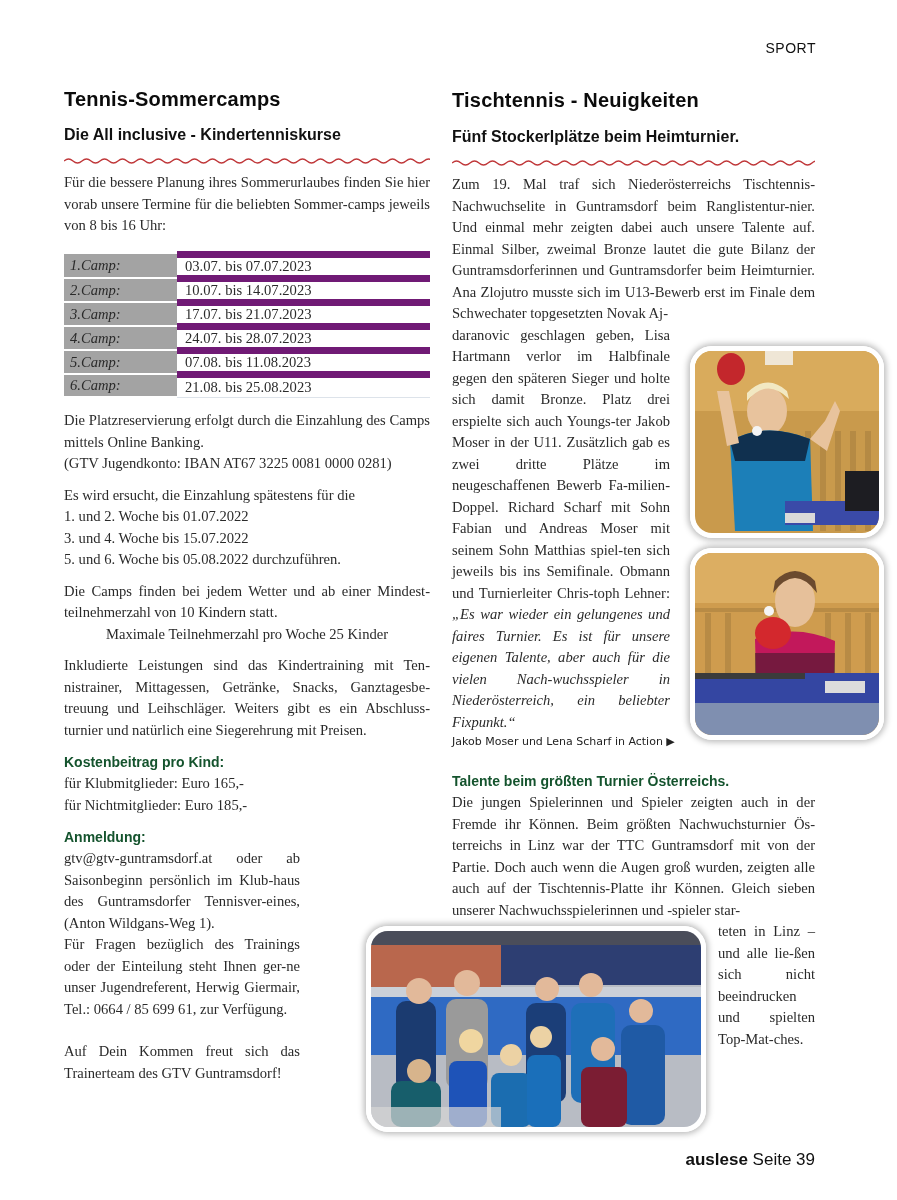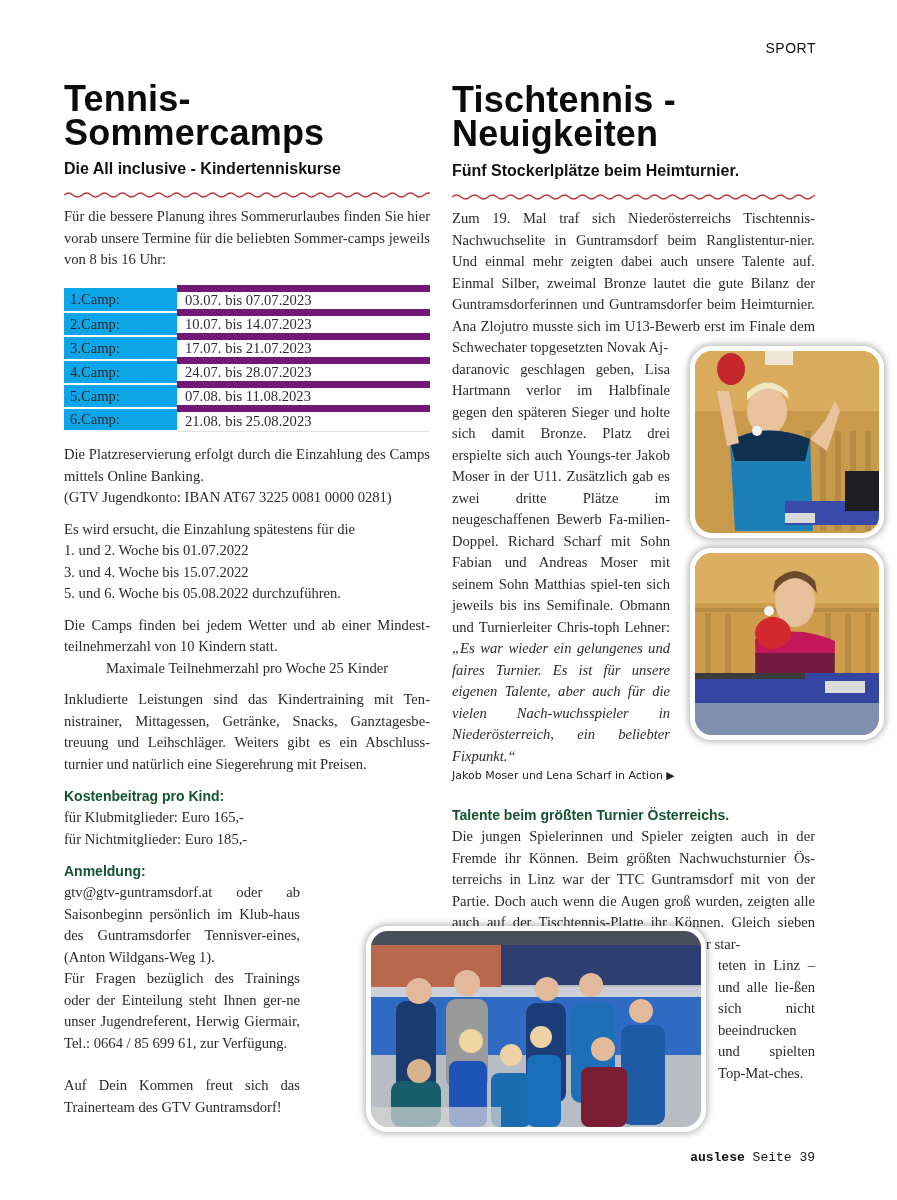--- a/index.html
+++ b/index.html
@@ -9,57 +9,57 @@
   .section-label {
     position: absolute; top: 40px; right: 81px;
     font-family: "Liberation Sans", sans-serif; font-size: 14px; letter-spacing: 0.5px; color: #111;
   }
 
   .col-left { position: absolute; left: 64px; top: 82px; width: 366px; }
   .col-right { position: absolute; left: 452px; top: 83px; width: 363px; }
 
   .h1 {
     font-family: "Liberation Sans", sans-serif; font-weight: bold; color: #0b0b0b;
-    font-size: 36px; letter-spacing: 0.2px; line-height: 34px;
+    font-size: 20px; letter-spacing: 0.2px; line-height: 34px;
   }
   .h2 {
     font-family: "Liberation Sans", sans-serif; font-weight: bold; color: #111;
     font-size: 16px; line-height: 22px; margin-top: 6px;
   }
   .wave { display: block; width: 100%; height: 10px; margin-top: 10px; }
 
   .body-text {
     font-family: "Liberation Serif", "DejaVu Serif", serif;
     font-size: 14.6px; line-height: 21.5px; color: #2a2a2a; text-align: justify;
   }
   .body-text p { margin: 0; }
   .gap { height: 10px; }
 
   table.camps { width: 100%; border-collapse: collapse; margin-top: 14px;
     font-family: "Liberation Serif", serif; font-size: 14.6px; color: #2a2a2a; }
   table.camps td { height: 23px; padding: 0 6px; border-bottom: 2px solid #ffffff; }
-  table.camps td.lbl { background: #0ea5e9; width: 113px; }
+  table.camps td.lbl { background: #a3a3a3; width: 113px; font-style: italic; }
   table.camps td.val { border-bottom: 1px solid #dde3ea; border-top: 7px solid #701a75; padding-left: 8px; }
 
   .h3 {
     font-family: "Liberation Sans", sans-serif; font-weight: bold; color: #14532d;
     font-size: 14px; line-height: 22px;
   }
 
   .photo {
     position: absolute; border: 5px solid #fff; border-radius: 22px; overflow: hidden;
     box-shadow: 0 0 6px 2px rgba(0,0,0,0.28);
   }
   .caption {
     font-family: "DejaVu Sans", "Liberation Sans", sans-serif; font-size: 11px; color: #222;
   }
 
   .footer {
-    position: absolute; right: 82px; top: 1150px; font-family: Liberation Mono, monospace;
-    font-size: 13px; color: #111;
+    position: absolute; right: 82px; top: 1150px; font-family: Liberation Sans, sans-serif;
+    font-size: 17px; color: #111;
   }
   .footer b { font-weight: bold; }
 </style>
 </head>
 <body>
 
 <div class="section-label">SPORT</div>
 
 <div class="col-left">
   <div class="h1">Tennis-Sommercamps</div>

